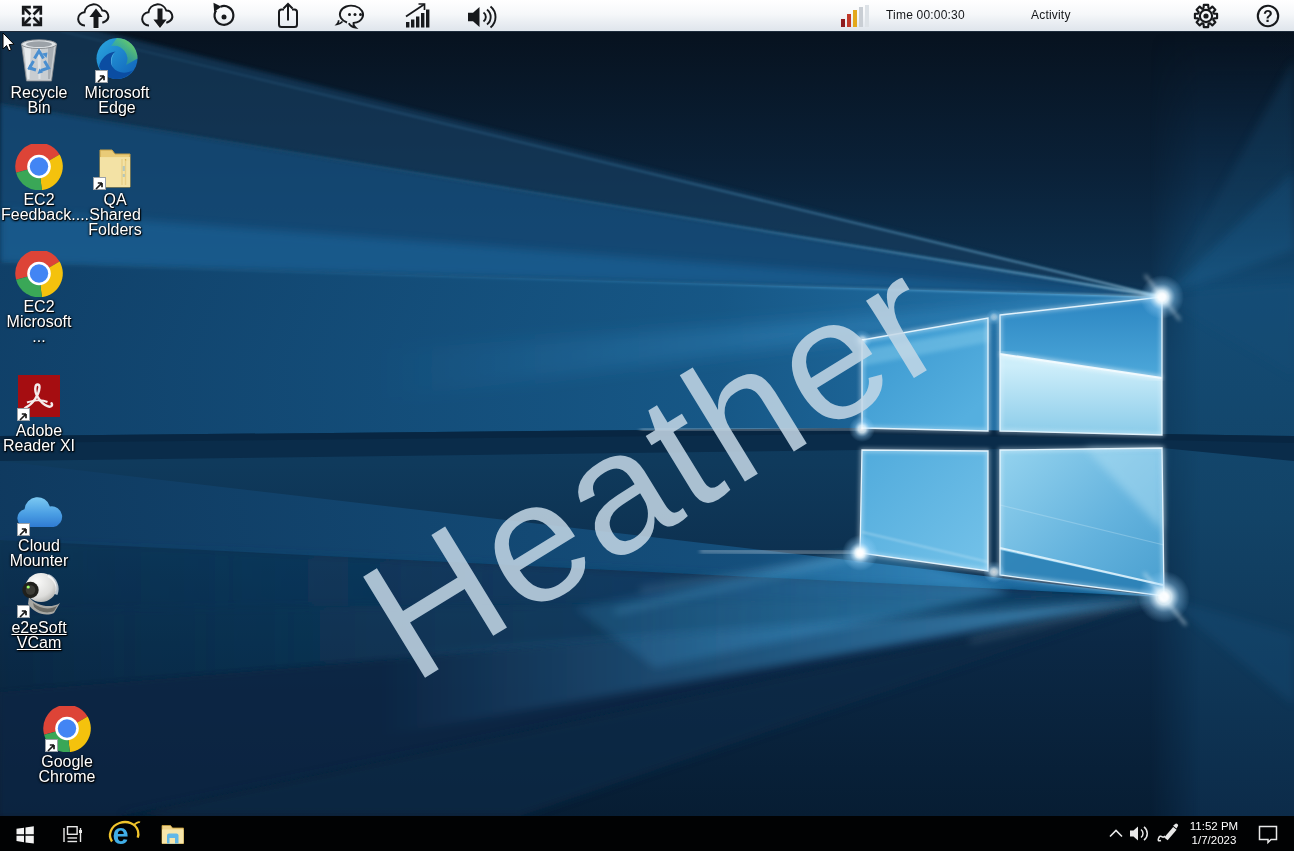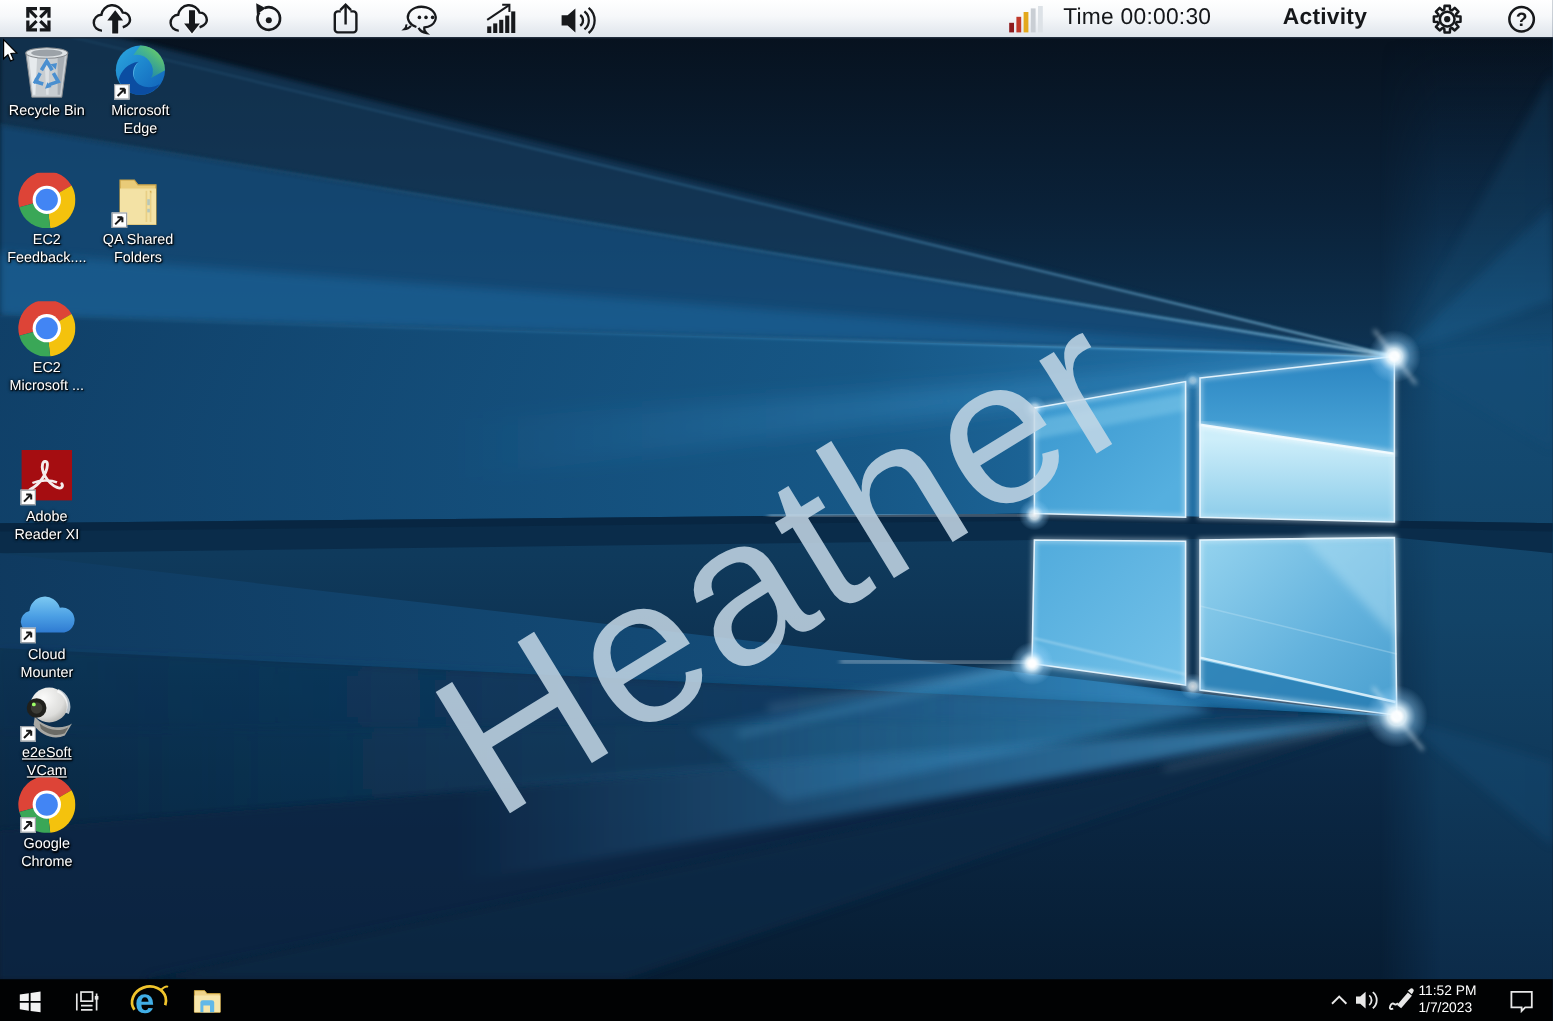--- a/index.html
+++ b/index.html
@@ -3,31 +3,31 @@
 <meta charset="utf-8">
 <style>
   html,body{margin:0;padding:0;width:1294px;height:851px;overflow:hidden;background:#0d2743;
     font-family:"Liberation Sans",sans-serif;}
   #stage{position:absolute;top:0;left:0;width:1294px;height:851px;}
   #wall{position:absolute;top:0;left:0;}
   
   #toolbar{position:absolute;top:0;left:0;width:1294px;height:31px;
     background:linear-gradient(#ffffff 0%,#f6f8fa 45%,#e9edf2 75%,#dfe5ec 100%);
     border-bottom:1px solid #1c2a3a;}
-  #toolbar .txt{position:absolute;top:0;height:30px;line-height:30px;font-size:19px;color:#15171a;letter-spacing:.2px;}
+  #toolbar .txt{position:absolute;top:0;height:30px;line-height:30px;font-size:12px;color:#15171a;letter-spacing:.2px;}
   
-  .dicon{position:absolute;width:76px;text-align:center;color:#fff;font-size:12px;line-height:15px;
+  .dicon{position:absolute;width:76px;text-align:center;color:#fff;font-size:16px;line-height:15px;
     text-shadow:0 1px 2px rgba(0,0,0,.95),0 0 3px rgba(0,0,0,.8),1px 1px 1px rgba(0,0,0,.9);}
   .dicon .ic{position:relative;width:48px;height:46px;margin:0 auto 2px auto;}
   .dicon .lab{margin-top:1px;}
   .sc{position:absolute;left:2px;bottom:0px;width:13px;height:13px;background:#fff;
       border:1px solid #9aa0a6;box-sizing:border-box;}
   
   #taskbar{position:absolute;left:0;top:816px;width:1294px;height:35px;background:#010203;}
-  #clock{position:absolute;right:48px;top:3px;width:64px;color:#fff;font-size:11.5px;line-height:14px;}
+  #clock{position:absolute;right:48px;top:3px;width:64px;text-align:center;color:#fff;font-size:11.5px;line-height:14px;}
 </style>
 </head>
 <body>
 <div id="stage">
 <svg id="wall" width="1294" height="851" viewBox="0 0 1294 851">
 <defs>
   <linearGradient id="base" x1="0" y1="31" x2="0" y2="816" gradientUnits="userSpaceOnUse">
     <stop offset="0" stop-color="#07121f"></stop>
           <stop offset="0.18" stop-color="#0a2138"></stop>
     <stop offset="0.42" stop-color="#103c60"></stop>
@@ -280,21 +280,21 @@
   <rect x="853" y="10" width="4" height="17" fill="#e3a81c"></rect>
   <rect x="859" y="7" width="4" height="20" fill="#c9ced4"></rect>
   <rect x="865" y="5" width="4" height="22" fill="#dde2e7"></rect>
  </g>
  <path fill-rule="evenodd" fill="none" stroke="#17191c" stroke-width="2.1" stroke-linejoin="round" d="M1203.6,8.0 L1203.8,4.9 L1208.2,4.9 L1208.4,8.0 L1210.0,8.7 L1212.3,6.6 L1215.4,9.7 L1213.3,12.0 L1214.0,13.6 L1217.1,13.8 L1217.1,18.2 L1214.0,18.4 L1213.3,20.0 L1215.4,22.3 L1212.3,25.4 L1210.0,23.3 L1208.4,24.0 L1208.2,27.1 L1203.8,27.1 L1203.6,24.0 L1202.0,23.3 L1199.7,25.4 L1196.6,22.3 L1198.7,20.0 L1198.0,18.4 L1194.9,18.2 L1194.9,13.8 L1198.0,13.6 L1198.7,12.0 L1196.6,9.7 L1199.7,6.6 L1202.0,8.7 Z M1212.1,16 A6.1,6.1 0 1 0 1199.9,16 A6.1,6.1 0 1 0 1212.1,16 Z"></path>
  <circle cx="1206" cy="16" r="2.6" fill="#17191c"></circle>
  <circle cx="1268" cy="16" r="10.2" fill="none" stroke="#17191c" stroke-width="2.1"></circle>
  <text x="1268" y="22" font-size="16" font-weight="bold" fill="#17191c" text-anchor="middle" font-family="Liberation Sans, sans-serif">?</text>
 </svg>
 <div class="txt" style="left:886px;">Time 00:00:30</div>
-<div class="txt" style="left:1069px;font-weight:bold;">Activity</div>
+<div class="txt" style="left:1031px;">Activity</div>
 </div>
 
 <div id="icons">
 
 <div class="dicon" style="left:1px;top:37px;">
  <div class="ic"><svg width="48" height="46" viewBox="0 0 48 46">
   <path d="M6.5,7 L41.5,7 L36.5,44 L11.5,44 Z" fill="#c8cdd1" stroke="#85898d" stroke-width="0.8"></path>
   <path d="M9,9 L16,9 L14.5,42 L12.5,42 Z" fill="#e6eaed"></path>
   <path d="M22,9 L26,9 L25.5,42 L23.5,42 Z" fill="#dde1e4"></path>
   <path d="M33,9 L39,9 L35,42 L33,42 Z" fill="#a8aeb4"></path>
@@ -421,21 +421,21 @@
   <path d="M33,3.5 a14.5,14.5 0 0 1 8,19" fill="none" stroke="#fff" stroke-width="3" opacity="0.7"></path>
   <circle cx="15.5" cy="18" r="8.2" fill="#20201c"></circle>
   <circle cx="15.5" cy="18" r="4.8" fill="#3c3c36"></circle>
   <circle cx="13.2" cy="15" r="1.6" fill="#9dff66"></circle>
  </svg><div class="sc"><svg width="11" height="11" viewBox="0 0 11 11">
               <path d="M2,9 L8,3 M8,3 l-4.2,0 M8,3 l0,4.2" stroke="#1a1a1a" stroke-width="1.7" fill="none"></path>
             </svg></div></div>
  <div class="lab">e2eSoft<br>VCam</div>
 </div>
 
-<div class="dicon" style="left:1px;top:648px;">
+<div class="dicon" style="left:1px;top:706px;padding-left:28px;">
  <div class="ic"><svg width="48" height="46" viewBox="0 0 48 46">
   <g transform="translate(0.5,0)">
   <path d="M23.5,22.5 L0.6,28.7 A23.75,23.75 0 0 1 44.1,10.6 Z" fill="#dd4437"></path>
   <path d="M23.5,22.5 L44.1,10.6 A23.75,23.75 0 0 1 26.4,46.1 Z" fill="#f4c20d"></path>
   <path d="M23.5,22.5 L26.4,46.1 A23.75,23.75 0 0 1 0.6,28.7 Z" fill="#3aa757"></path>
   <circle cx="23.5" cy="22.5" r="11.8" fill="#fff"></circle>
   <circle cx="23.5" cy="22.5" r="9.2" fill="#4285f4"></circle>
   </g>
  </svg><div class="sc"><svg width="11" height="11" viewBox="0 0 11 11">
               <path d="M2,9 L8,3 M8,3 l-4.2,0 M8,3 l0,4.2" stroke="#1a1a1a" stroke-width="1.7" fill="none"></path>

